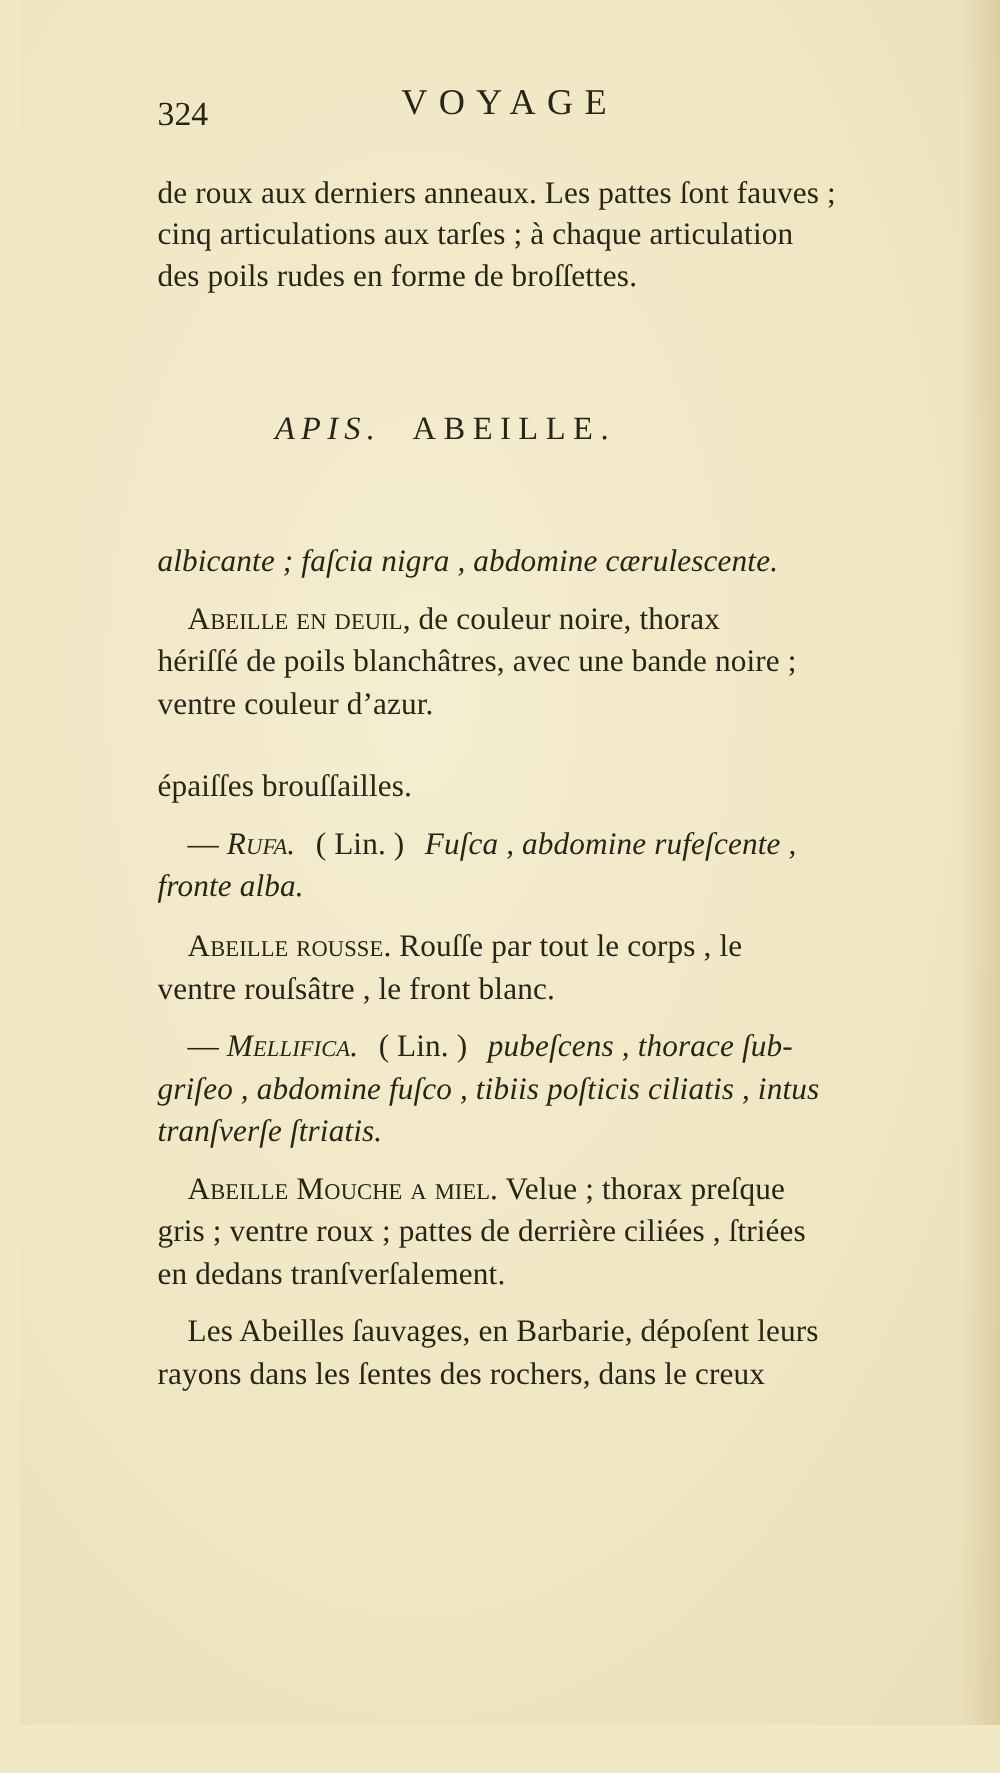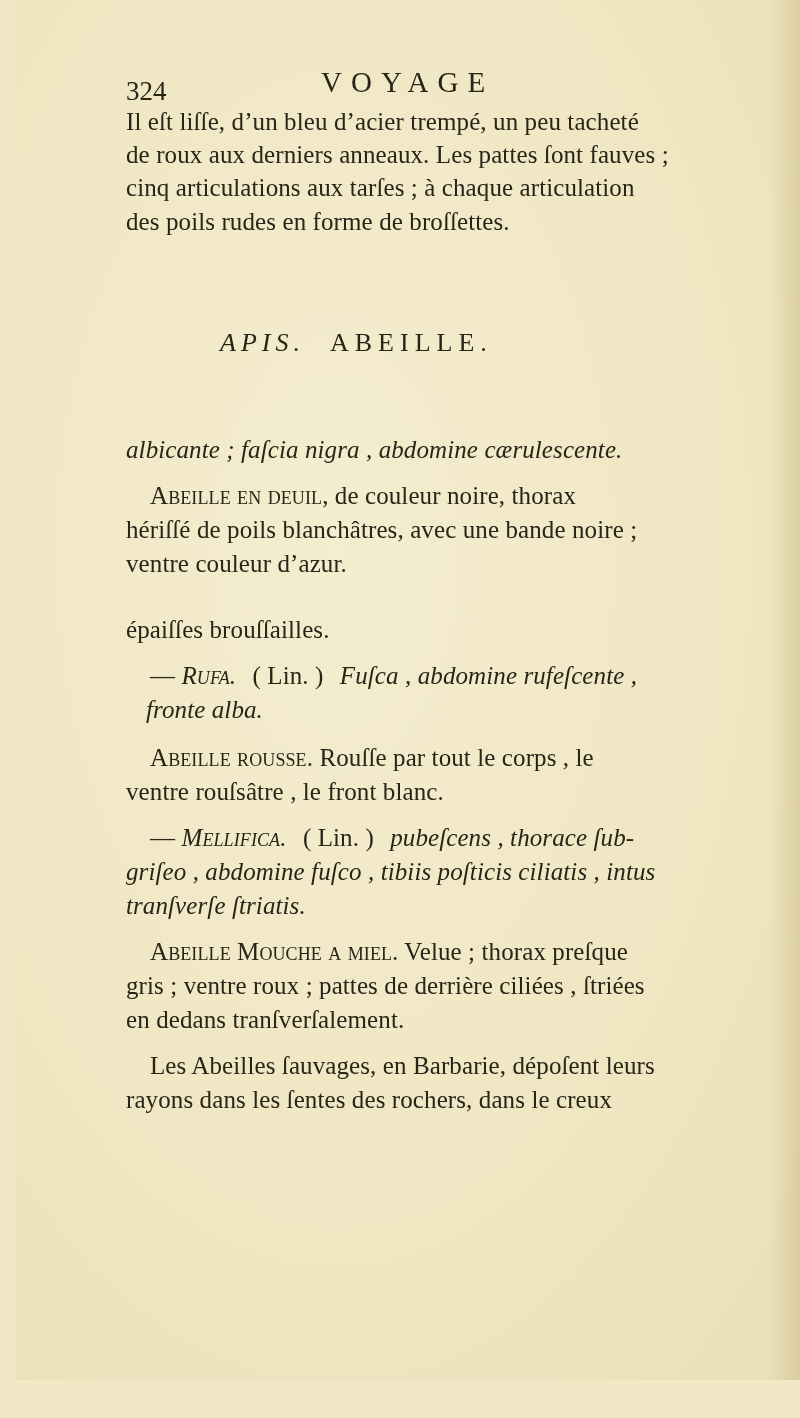--- a/index.html
+++ b/index.html
@@ -29,21 +29,20 @@
   .dash { display: inline-block; }
 </style>
 </head>
 <body>
 
 <div class="page">
 
   <div class="header-num">324</div>
   <div class="header-title">VOYAGE</div>
 
-  <div class="line" style="top:106px;">Il eſt liſſe, d’un bleu d’acier trempé, un peu tacheté</div>
   <div class="line" style="top:139px;">de roux aux derniers anneaux. Les pattes ſont fauves ;</div>
   <div class="line" style="top:172px;">cinq articulations aux tarſes ; à chaque articulation</div>
   <div class="line" style="top:206px;">des poils rudes en forme de broſſettes.</div>
 
   <div class="section-title">
     <span class="it">APIS.</span>
     <span>ABEILLE.</span>
   </div>
 
   <div class="line it" style="top:434px;">albicante ; faſcia nigra , abdomine cærulescente.</div>
@@ -53,21 +52,21 @@
   </div>
   <div class="line" style="top:548px;">ventre couleur d’azur.</div>
   <div class="line" style="top:614px;">épaiſſes brouſſailles.</div>
 
   <div class="line indent" style="top:660px;">
     <span class="dash">—</span>
     <span class="it sc">Rufa.</span>
     <span style="margin-left:10px">( Lin. )</span>
     <span class="it" style="margin-left:10px">Fuſca , abdomine rufeſcente ,</span>
   </div>
-  <div class="line it" style="top:694px;margin-left:20px;">fronte alba.</div>
+  <div class="line it" style="top:694px;">fronte alba.</div>
   <div class="line indent" style="top:742px;">
     <span class="sc">Abeille rousse.</span><span> Rouſſe par tout le corps , le</span>
   </div>
   <div class="line" style="top:776px;">ventre rouſsâtre , le front blanc.</div>
 
   <div class="line indent" style="top:822px;">
     <span class="dash">—</span>
     <span class="it sc">Mellifica.</span>
     <span style="margin-left:10px">( Lin. )</span>
     <span class="it" style="margin-left:10px">pubeſcens , thorace ſub-</span>

